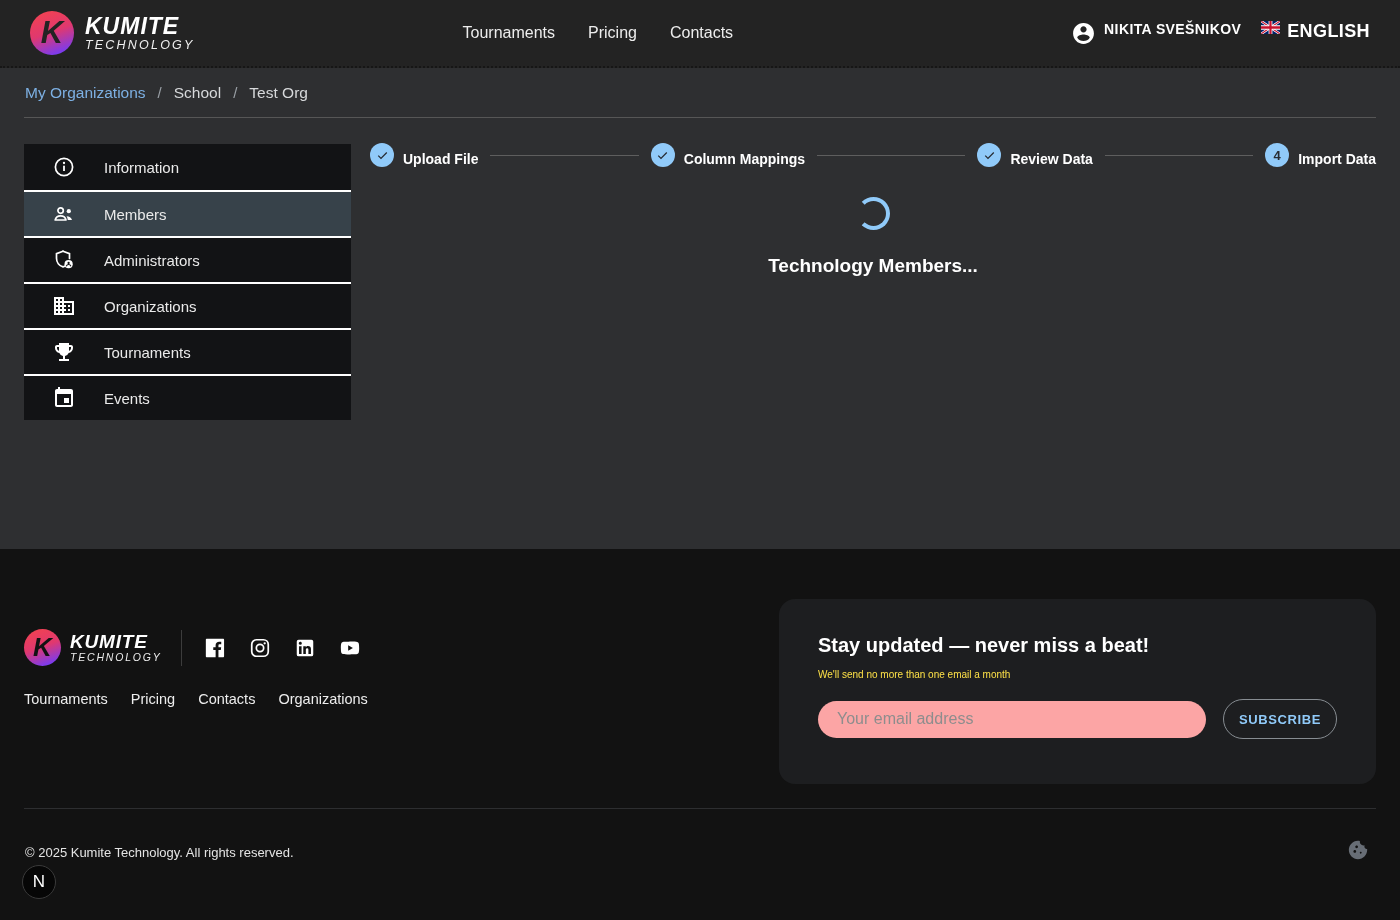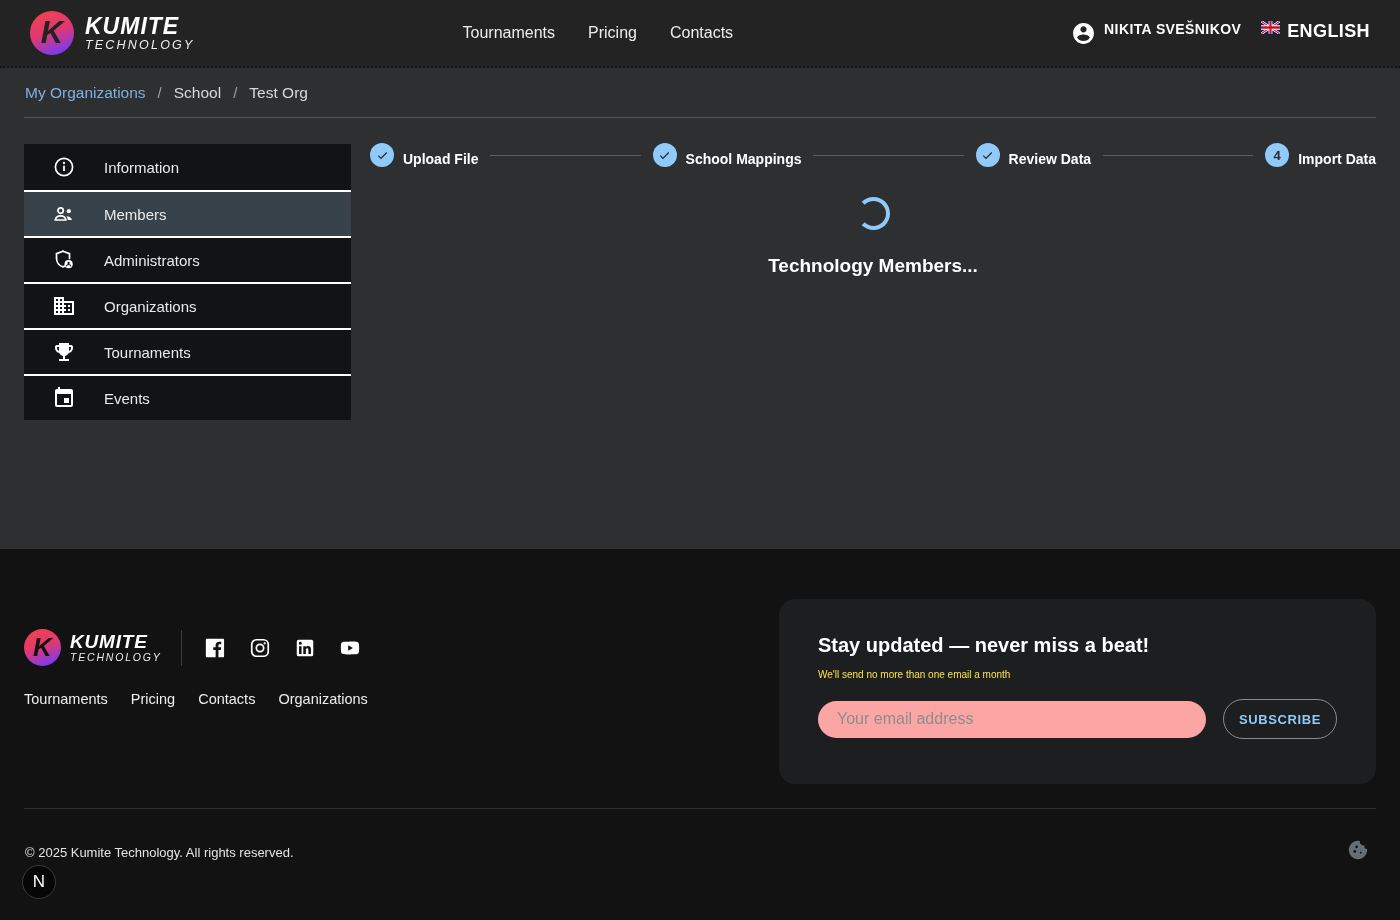--- a/index.html
+++ b/index.html
@@ -244,21 +244,21 @@
         </span>
         <span class="step-label">Upload File</span>
       </div>
       <div class="step-connector"></div>
       <div class="step">
         <span class="step-circle">
           <svg viewBox="0 0 24 24" width="15" height="15">
               <path fill="#272c33" d="M9.55 15.15 5.9 11.5l-1.4 1.4 5.05 5.05 10-10-1.4-1.4z"></path>
             </svg>
         </span>
-        <span class="step-label">School Mappings</span>
+        <span class="step-label">Column Mappings</span>
       </div>
       <div class="step-connector"></div>
       <div class="step">
         <span class="step-circle">
           <svg viewBox="0 0 24 24" width="15" height="15">
               <path fill="#272c33" d="M9.55 15.15 5.9 11.5l-1.4 1.4 5.05 5.05 10-10-1.4-1.4z"></path>
             </svg>
         </span>
         <span class="step-label">Review Data</span>
       </div>

